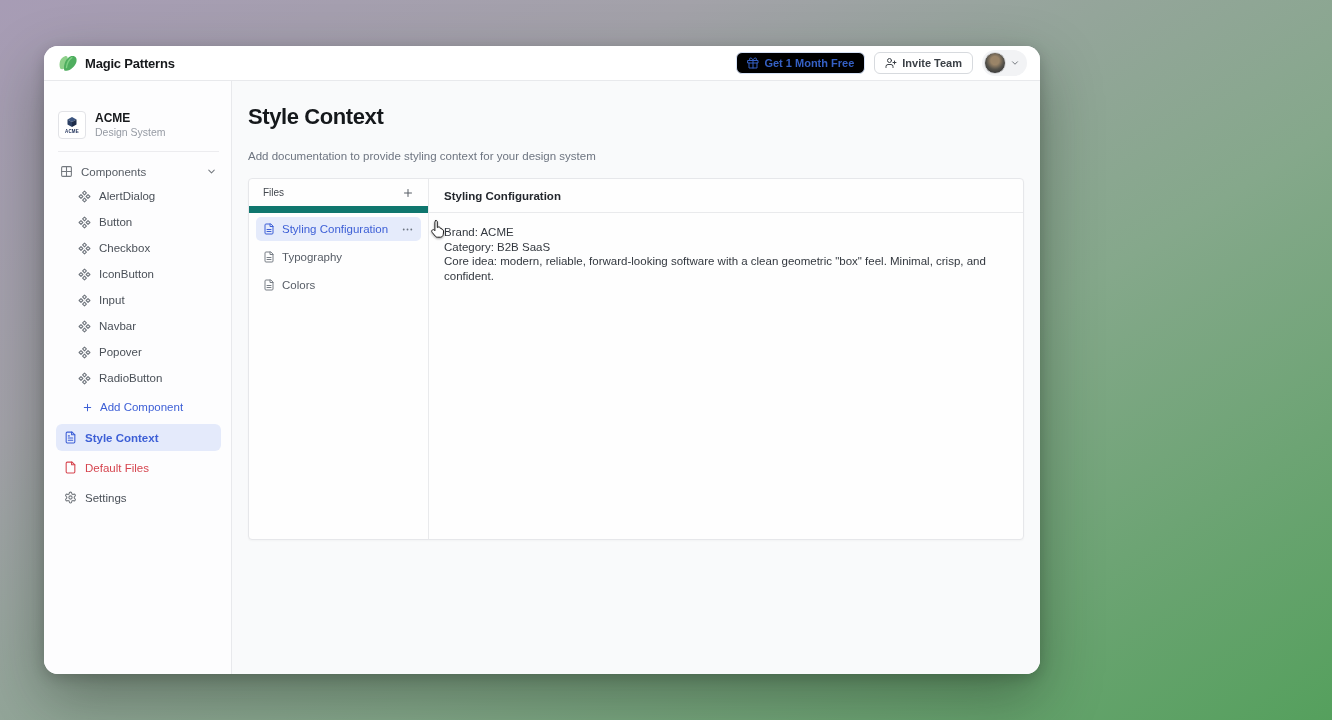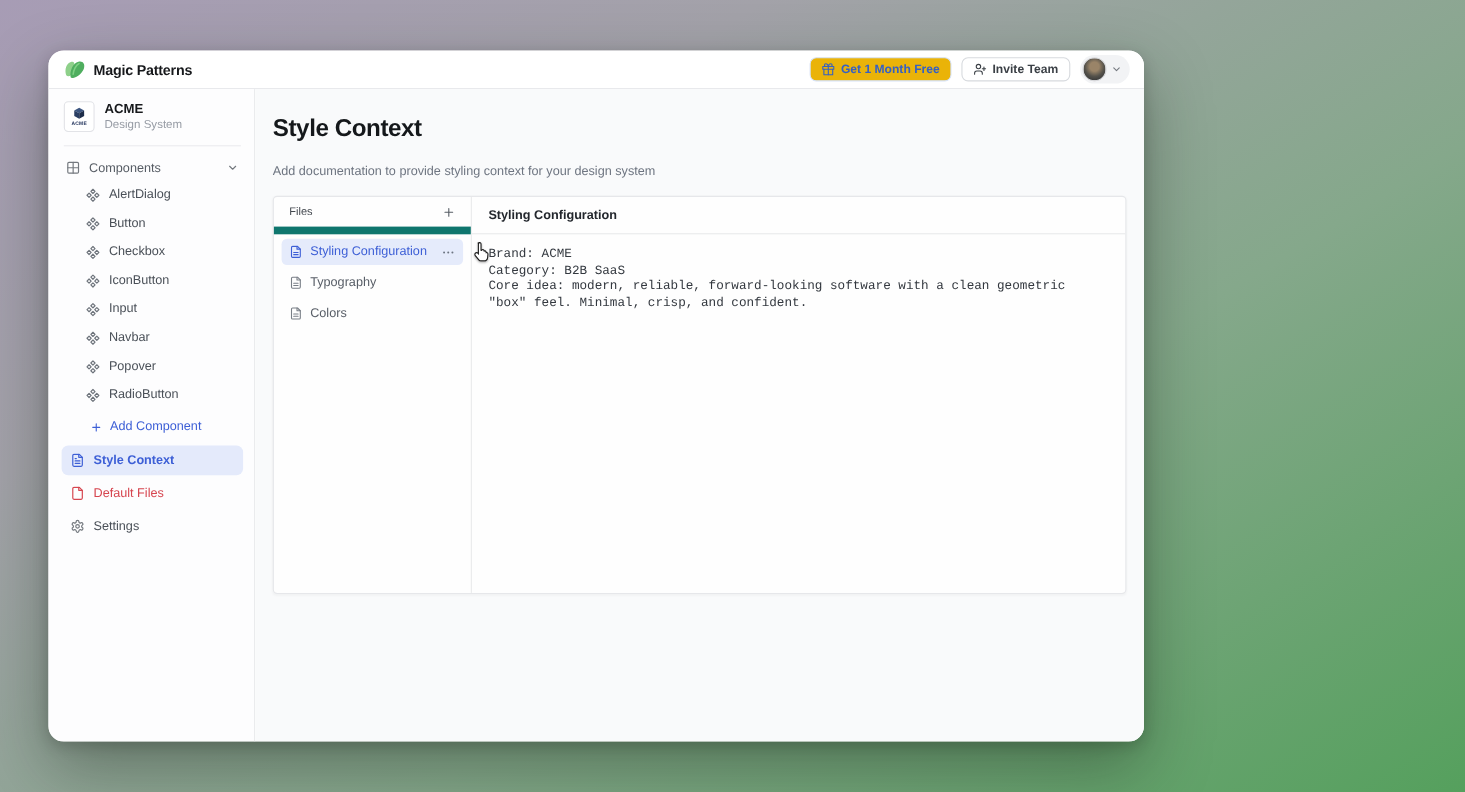--- a/index.html
+++ b/index.html
@@ -16,33 +16,33 @@
     display:flex; flex-direction:column;
   }
   
   .header { flex:0 0 35px; height:35px; border-bottom:1px solid #e8e9ec; background:#fff;
     display:flex; align-items:center; padding:0 13px; }
   .brand { display:flex; align-items:center; gap:7px; }
   .brand-name { font-size:13px; font-weight:700; color:#17191c; letter-spacing:-.2px; }
   .header-actions { margin-left:auto; display:flex; align-items:center; gap:9px; }
   .btn { display:flex; align-items:center; gap:5px; font-size:11px; font-weight:600;
     border-radius:6px; padding:4px 10px; cursor:pointer; white-space:nowrap; }
-  .btn-promo { background:#eab308; color:#3560c4; border:1px solid #d6e2f7; }
+  .btn-promo { background:#000000; color:#3560c4; border:1px solid #d6e2f7; }
   .btn-invite { background:#fff; color:#3b4046; border:1px solid #d7dade; }
   .avatar-wrap { display:flex; align-items:center; gap:4px; background:#f2f3f5;
     border-radius:999px; padding:2px 7px 2px 2px; cursor:pointer; }
   .avatar { width:22px; height:22px; border-radius:50%;
     background:radial-gradient(circle at 50% 38%, #9a8468 0 26%, #55524b 55%, #23262b 100%);
     border:1px solid #d9dadd; }
   .muted-ic { color:#74797f; display:flex; }
   
   .appbody { flex:1; display:flex; min-height:0; }
   .sidebar { flex:0 0 188px; width:188px; border-right:1px solid #e8e9ec; background:#fdfdfe;
     padding:9px 10px 0 12px; }
-  .workspace { display:flex; align-items:center; gap:9px; padding:2px 2px; }
+  .workspace { display:flex; align-items:center; gap:9px; padding:2px 2px;margin-top:19px; }
   .ws-logo { width:28px; height:28px; border:1px solid #e2e3e7; border-radius:4px; background:#fff;
     display:flex; flex-direction:column; align-items:center; justify-content:center; gap:1px; }
   .ws-logo-label { font-size:4.5px; font-weight:700; color:#22335c; letter-spacing:.2px; }
   .ws-name { font-size:12px; font-weight:700; color:#17191c; line-height:13px; }
   .ws-sub { font-size:10.5px; color:#969ba4; line-height:12px; margin-top:1px; }
   .divider { height:1px; background:#ececef; margin:10px 2px 8px 2px; }
   .section-head { display:flex; align-items:center; gap:8px; font-size:11.5px; color:#565c64;
     padding:5px 4px; cursor:pointer; }
   .section-head .spacer { margin-left:auto; }
   .comp-item { display:flex; align-items:center; gap:8px; font-size:11.5px; color:#4a5058;
@@ -68,21 +68,21 @@
   .plus-btn { margin-left:auto; color:#565c64; display:flex; cursor:pointer; }
   .file-item { display:flex; align-items:center; gap:7px; height:24px; margin:4px 7px 0 7px;
     padding:0 7px; border-radius:5px; font-size:11.5px; color:#575d66; cursor:pointer; }
   .file-item .f-ic { color:#787e86; display:flex; }
   .file-item.selected { background:#e5ebfb; color:#3d5fd6; font-weight:500; }
   .file-item.selected .f-ic { color:#3d5fd6; }
   .dots { margin-left:auto; display:flex; color:#6d7582; }
   .detail-col { flex:1; display:flex; flex-direction:column; }
   .detail-head { flex:0 0 34px; border-bottom:1px solid #e9eaec; display:flex; align-items:center;
     padding:0 15px; font-size:11.5px; font-weight:600; color:#23272d; }
-  .detail-body { padding:12px 15px; font-size:11.5px; color:#33383f; line-height:14.5px;font-family:Liberation Mono, monospace; }
+  .detail-body { padding:12px 15px; font-size:11.5px; color:#33383f; line-height:14.5px; }
   .cursor { position:absolute; left:429px; top:219px; z-index:40; pointer-events:none;
     filter:drop-shadow(0 1px 1px rgba(0,0,0,.35)); }
   svg { display:block; }
 </style>
 </head>
 <body>
 
 <div class="window">
 
   <div class="header">

